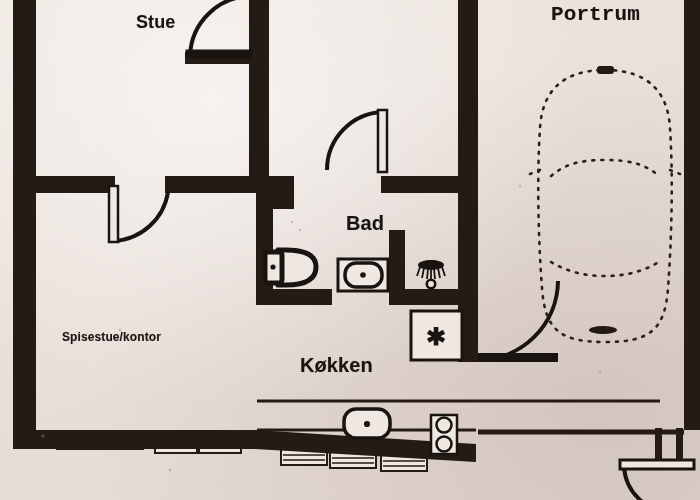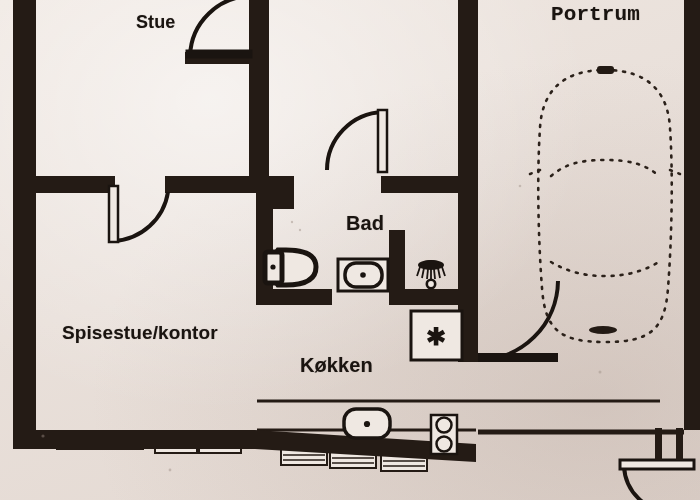--- a/index.html
+++ b/index.html
@@ -34,21 +34,21 @@
     color: #1a1410;
     font-weight: 700;
     letter-spacing: 0.1px;
     white-space: nowrap;
     text-shadow: 0 0 1px rgba(0,0,0,0.25);
   }
   .label-stue        { left: 104px; top:   12px; font-size: 18px; margin-left: 32px; }
   .label-sove        { left: 303px; top:   1px; font-size: 21px; }
   .label-portrum     { left: 551px; top:   3px; font-size: 21px; font-family: Liberation Mono, monospace; }
   .label-bad         { left: 346px; top: 212px; font-size: 20px; }
-  .label-spisestue   { left:  62px; top: 322px; font-size: 19px; }
+  .label-spisestue   { left:  62px; top: 330px; font-size: 12px; }
   .label-kokken      { left: 300px; top: 354px; font-size: 20px; }
 </style>
 </head>
 <body>
 
 <div id="plan-root">
 
   <div id="paper-tint"></div>
 
   <svg id="plan-svg" width="700" height="500" viewBox="0 0 700 500">

